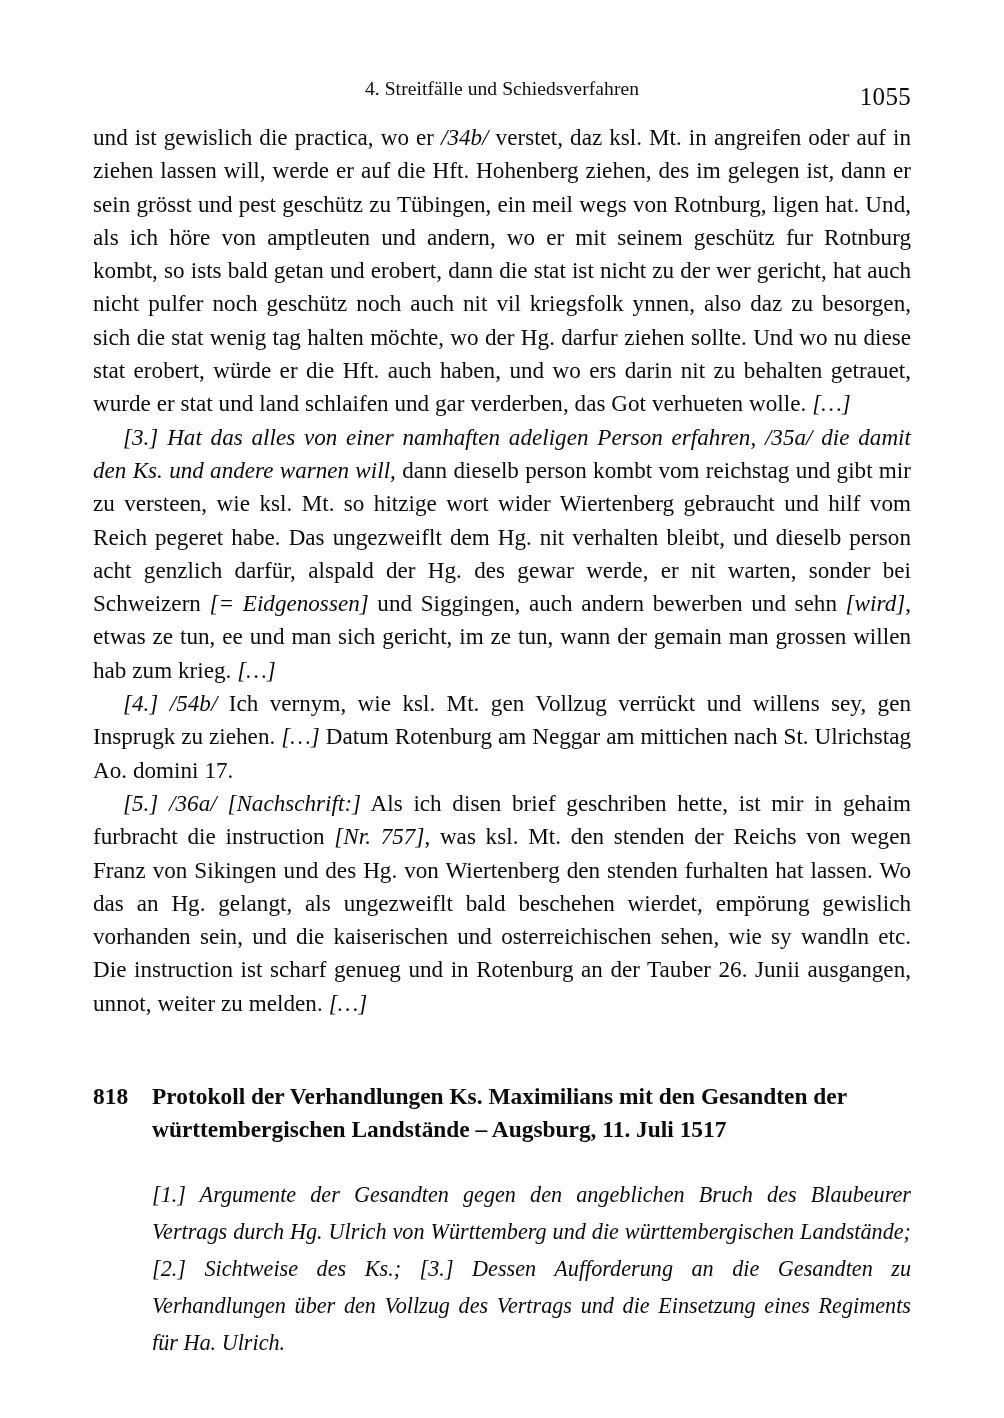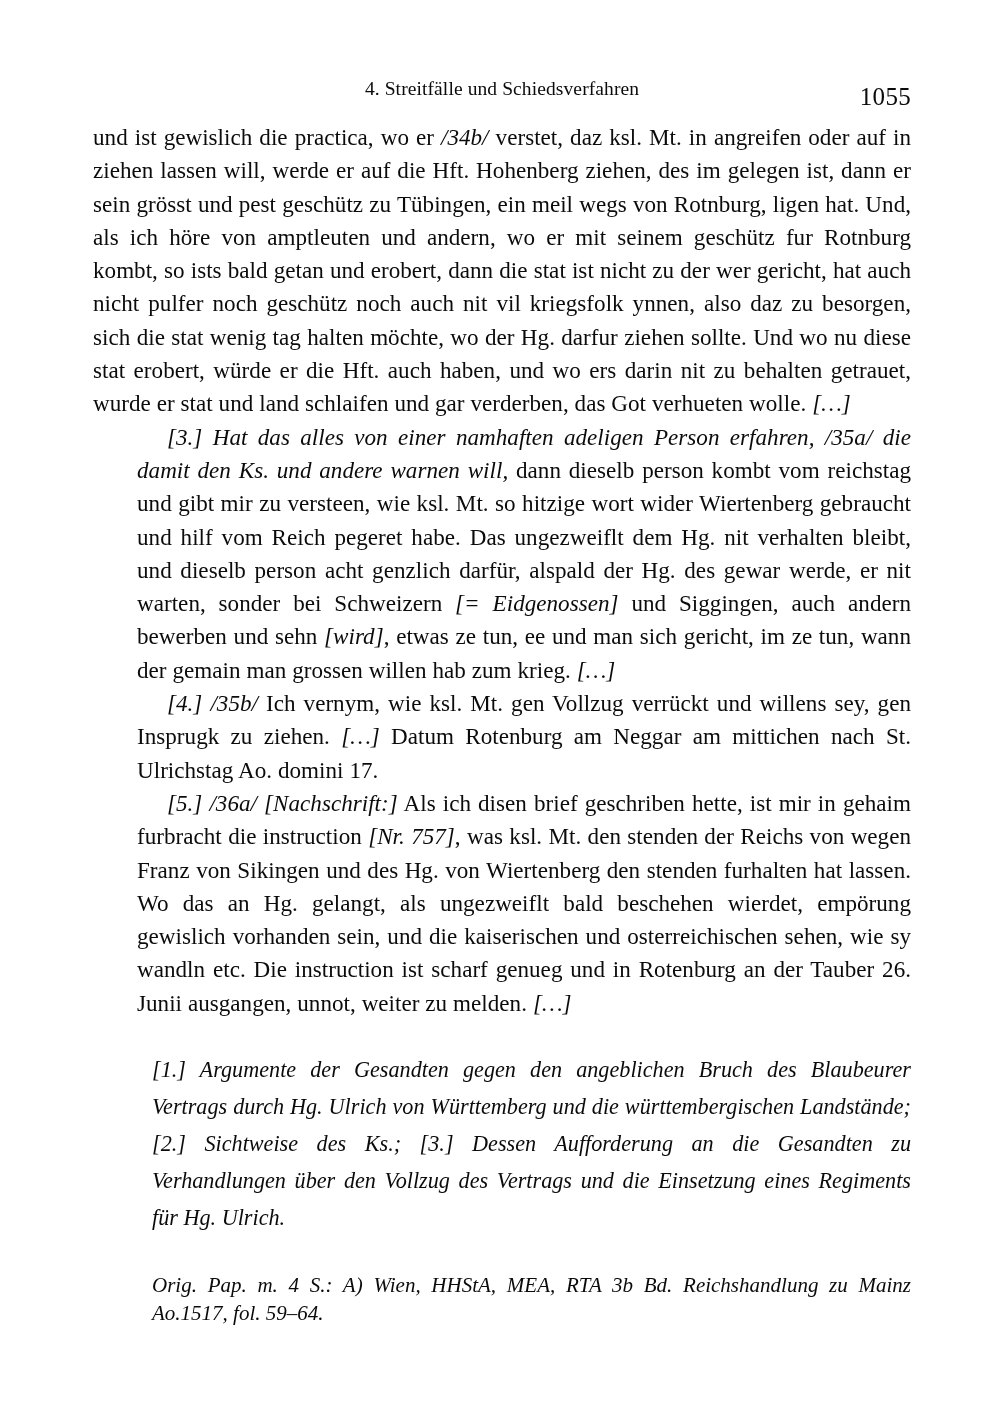--- a/index.html
+++ b/index.html
@@ -63,21 +63,20 @@
     margin: 0;
     font-size: 23.1px;
     line-height: 33.3px;
     text-align: justify;
     text-justify: inter-word;
     letter-spacing: 0.02px;
     word-spacing: 0.1px;
   }
   p.body.indent {
     text-indent: 30px;
-    margin-left: 44px;
   }
   i, .it { }
 
   
   .section-head {
     position: relative;
     margin-top: 60px;
     font-weight: bold;
     font-size: 23.4px;
     line-height: 32.5px;
@@ -124,23 +123,27 @@
     <span class="runhead-title">4. Streitfälle und Schiedsverfahren</span>
     <span class="runhead-pageno">1055</span>
   </div>
 
   <div class="column">
 
     <p class="body"><span>und ist gewislich die practica, wo er </span><i>/34b/</i><span> verstet, daz ksl. Mt. in angreifen oder auf in ziehen lassen will, werde er auf die Hft. Hohenberg ziehen, des im gelegen ist, dann er sein grösst und pest geschütz zu Tübingen, ein meil wegs von Rotnburg, ligen hat. Und, als ich höre von amptleuten und andern, wo er mit seinem geschütz fur Rotnburg kombt, so ists bald getan und erobert, dann die stat ist nicht zu der wer gericht, hat auch nicht pulfer noch geschütz noch auch nit vil kriegsfolk ynnen, also daz zu besorgen, sich die stat wenig tag halten möchte, wo der Hg. darfur ziehen sollte. Und wo nu diese stat erobert, würde er die Hft. auch haben, und wo ers darin nit zu behalten getrauet, wurde er stat und land schlaifen und gar verderben, das Got verhueten wolle. </span><i>[…]</i></p>
 
     <p class="body indent"><i>[3.] Hat das alles von einer namhaften adeligen Person erfahren, </i><i>/35a/</i><i> die damit den Ks. und andere warnen will,</i><span> dann dieselb person kombt vom reichstag und gibt mir zu versteen, wie ksl. Mt. so hitzige wort wider Wiertenberg gebraucht und hilf vom Reich pegeret habe. Das ungezweiflt dem Hg. nit verhalten bleibt, und dieselb person acht genzlich darfür, alspald der Hg. des gewar werde, er nit warten, sonder bei Schweizern </span><i>[= Eidgenossen]</i><span> und Siggingen, auch andern bewerben und sehn </span><i>[wird]</i><span>, etwas ze tun, ee und man sich gericht, im ze tun, wann der gemain man grossen willen hab zum krieg. </span><i>[…]</i></p>
 
-    <p class="body indent"><i>[4.]</i> <i>/35b/</i><span> Ich vernym, wie ksl. Mt. gen Vollzug verrückt und willens sey, gen Insprugk zu ziehen. </span><i>[…]</i><span> Datum Rotenburg am Neggar am mittichen nach St. Ulrichstag Ao. domini 17.</span></p>
+    <p class="body indent"><i>[4.]</i> <i>/54b/</i><span> Ich vernym, wie ksl. Mt. gen Vollzug verrückt und willens sey, gen Insprugk zu ziehen. </span><i>[…]</i><span> Datum Rotenburg am Neggar am mittichen nach St. Ulrichstag Ao. domini 17.</span></p>
 
     <p class="body indent"><i>[5.]</i> <i>/36a/</i> <i>[Nachschrift:]</i><span> Als ich disen brief geschriben hette, ist mir in gehaim furbracht die instruction </span><i>[Nr. 757]</i><span>, was ksl. Mt. den stenden der Reichs von wegen Franz von Sikingen und des Hg. von Wiertenberg den stenden furhalten hat lassen. Wo das an Hg. gelangt, als ungezweiflt bald beschehen wierdet, empörung gewislich vorhanden sein, und die kaiserischen und osterreichischen sehen, wie sy wandln etc. Die instruction ist scharf genueg und in Rotenburg an der Tauber 26. Junii ausgangen, unnot, weiter zu melden. </span><i>[…]</i></p>
 
+    <div class="section-head">
+      <span class="num">818</span>
+      <span class="title">Protokoll der Verhandlungen Ks. Maximilians mit den Gesandten der württembergischen Landstände – Augsburg, 11. Juli 1517</span>
+    </div>
 
     <p class="regest">[1.] Argumente der Gesandten gegen den angeblichen Bruch des Blaubeurer Vertrags durch Hg. Ulrich von Württemberg und die württembergischen Landstände; [2.] Sichtweise des Ks.; [3.] Dessen Aufforderung an die Gesandten zu Verhandlungen über den Vollzug des Vertrags und die Einsetzung eines Regiments für Hg. Ulrich.</p>
 
     <p class="archival">Orig. Pap. m. 4 S.: A) Wien, HHStA, MEA, RTA 3b Bd. Reichshandlung zu Mainz Ao.1517, fol. 59–64.</p>
 
   </div>
 </div>
 
 </body></html>

